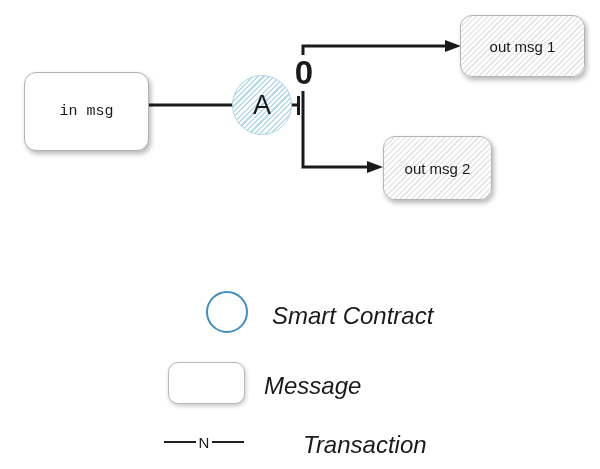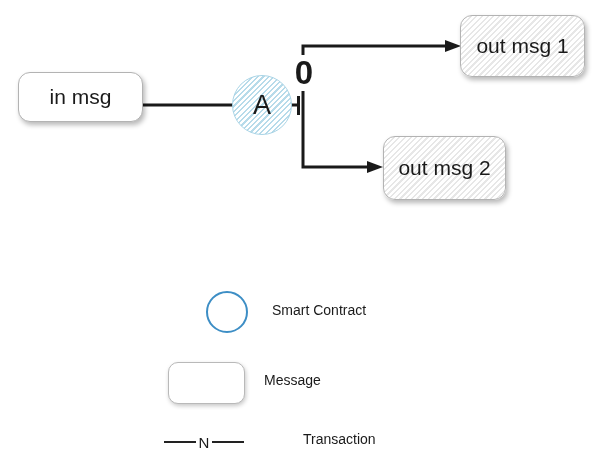--- a/index.html
+++ b/index.html
@@ -14,21 +14,21 @@
   svg.wires{position:absolute;left:0;top:0;width:600px;height:469px;}
 
   
   .msg-box{
     position:absolute;
     border:1px solid #b3b3b3;
     border-radius:12px;
     background:#ffffff;
     box-shadow:2px 3px 5px rgba(0,0,0,0.28);
     display:flex;align-items:center;justify-content:center;
-    font-size:21px;
+    font-size:15px;
     box-sizing:border-box;
   }
   .hatch-gray{
     background:repeating-linear-gradient(135deg,#ffffff 0px,#ffffff 2.4px,#e7e7e7 2.4px,#e7e7e7 4px);
   }
 
   
   .contract-circle{
     position:absolute;
     left:232px;top:75px;width:60px;height:60px;
@@ -44,22 +44,23 @@
     position:absolute;
     left:289px;top:55px;width:30px;height:36px;
     background:#ffffff;
     display:flex;align-items:center;justify-content:center;
     font-size:33px;font-weight:600;
   }
 
   
   .legend-label{
     position:absolute;
-    font-size:14px;
+    font-size:24px;
     white-space:nowrap;
+    font-style:italic;
   }
   .legend-circle{
     position:absolute;
     left:206px;top:291px;width:42px;height:42px;
     border-radius:50%;
     border:2px solid #3d8ec5;
     background:#ffffff;
     box-sizing:border-box;
   }
   .legend-msg-rect{
@@ -93,35 +94,35 @@
     <path d="M291,105 L300,105" stroke="#1a1a1a" stroke-width="3" fill="none"></path>
 
     <path d="M298.5,96 L298.5,115" stroke="#1a1a1a" stroke-width="3" fill="none"></path>
 
     <path d="M446,46 L303,46 L303,167 L368,167" stroke="#1a1a1a" stroke-width="3" fill="none"></path>
 
     <polygon points="461,46 445,40 445,52" fill="#1a1a1a"></polygon>
     <polygon points="383,167 367,161 367,173" fill="#1a1a1a"></polygon>
   </svg>
 
-  <div class="msg-box" style="left:18px;top:72px;width:125px;height:50px;">
+  <div class="msg-box" style="left:24px;top:72px;width:125px;height:79px;font-family:Liberation Mono, monospace;">
     <span>in msg</span>
   </div>
 
   <div class="contract-circle">
     <span>A</span>
   </div>
 
   <div class="branch-index">0</div>
 
   <div class="msg-box hatch-gray" style="left:460px;top:15px;width:125px;height:62px;">
     <span>out msg 1</span>
   </div>
 
-  <div class="msg-box hatch-gray" style="left:383px;top:136px;width:123px;height:64px;">
+  <div class="msg-box hatch-gray" style="left:383px;top:136px;width:109px;height:64px;">
     <span>out msg 2</span>
   </div>
 
   <div>
 
     <div class="legend-circle"></div>
     <div class="legend-label" style="left:272px;top:302px;">Smart Contract</div>
 
     <div class="legend-msg-rect"></div>
     <div class="legend-label" style="left:264px;top:372px;">Message</div>

